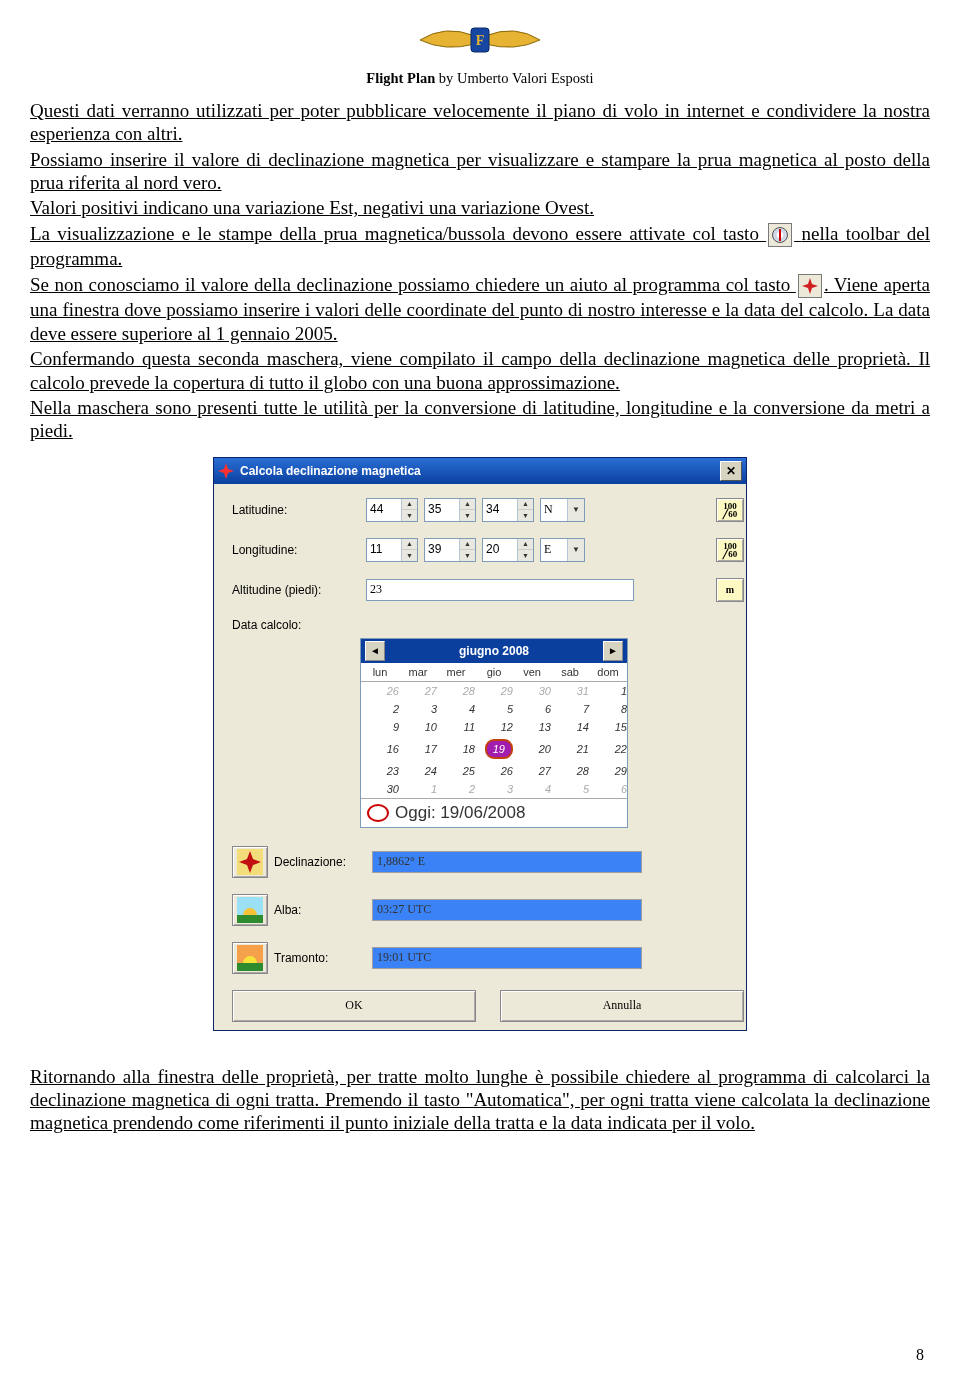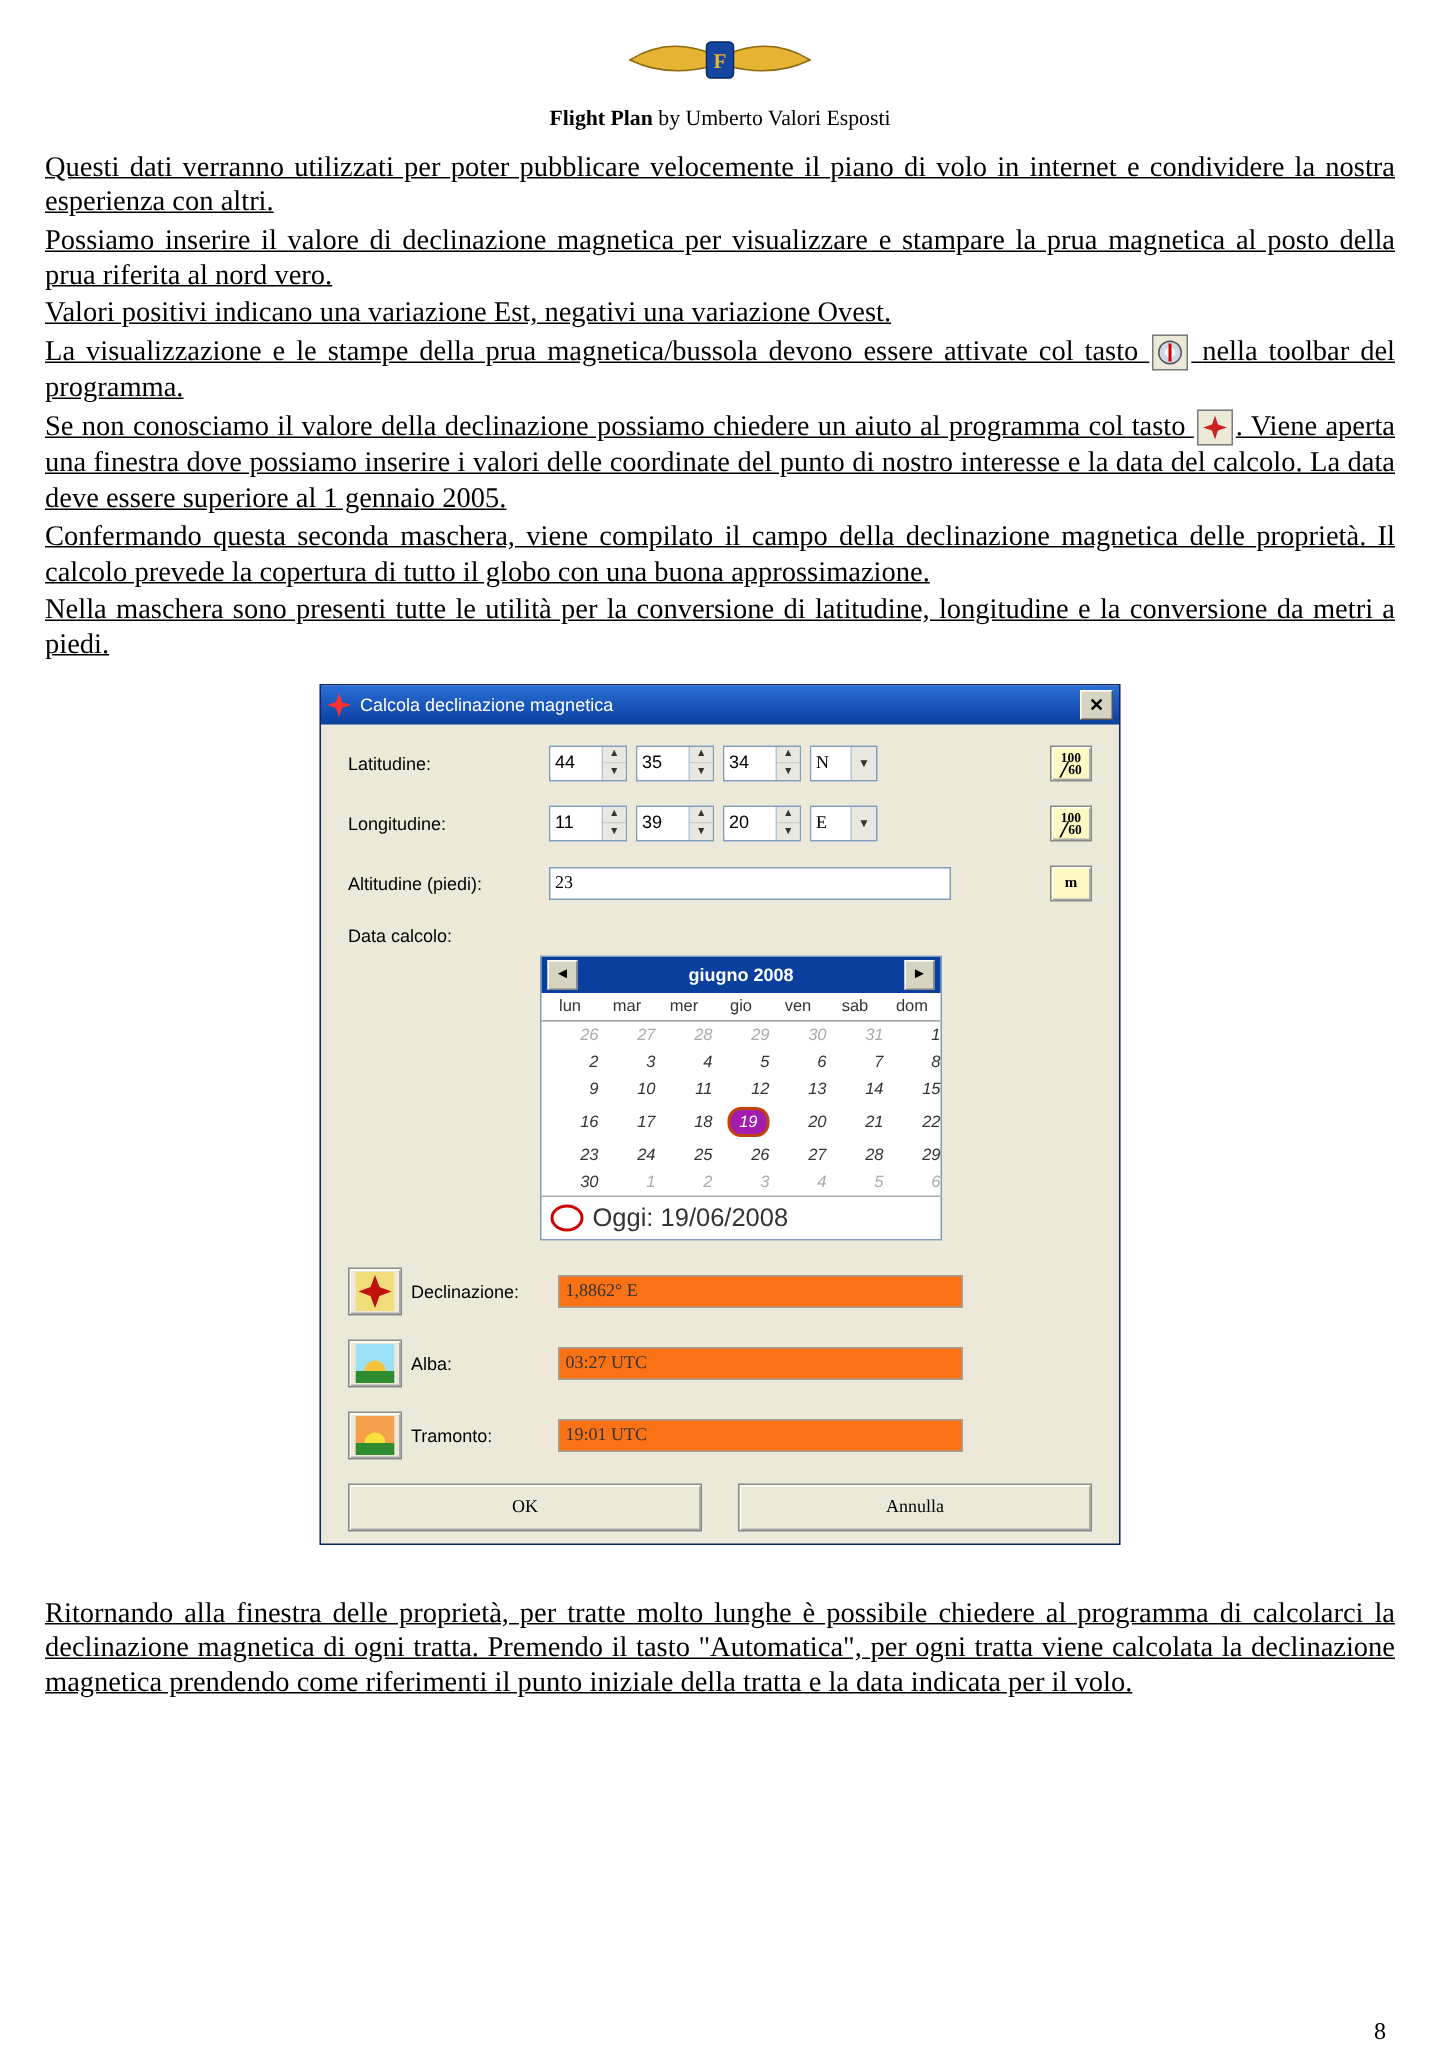--- a/index.html
+++ b/index.html
@@ -68,32 +68,32 @@
     height: 26px;
     background: linear-gradient(to bottom, #2a6fd6 0%, #0a3f9e 100%);
     display: flex; align-items: center;
     padding: 0 4px;
     gap: 6px;
   }
   .titlebar .tb-icon {
     width: 16px; height: 16px; position: relative; flex: 0 0 auto;
   }
   .titlebar .tb-title {
-    font-weight: normal; font-size: 12px; color: #fff; flex: 1;
+    font-weight: bold; font-size: 12px; color: #fff; flex: 1;
   }
   .titlebar .tb-close {
     width: 20px; height: 18px;
     background: #d6d3c1;
     border: 1px solid #fff;
     border-right-color:#555; border-bottom-color:#555;
     display:flex; align-items:center; justify-content:center;
     color:#000; font-weight:bold; font-size:12px; line-height:1;
   }
   .dlg-body {
-    padding: 14px 18px 8px 18px;
+    padding: 14px 2px 8px 18px;
     color: #000;
     border-radius: 26px;
   }
   .row {
     display: flex;
     align-items: center;
     margin-bottom: 16px;
     gap: 6px;
   }
   .row .lbl {
@@ -137,21 +137,21 @@
     font-family:Tahoma; font-size:10px; font-weight:bold;
     box-shadow: inset 1px 1px 0 #fff, inset -1px -1px 0 #aaa;
   }
   .sqbtn .frac{font-size:9px; line-height:8px; text-align:center;}
   .wideinput {
     height:20px; border:1px solid #7f9db9; background:#fff;
     font-family:Tahoma; font-size:12px; padding:0 3px;
     width: 260px;
   }
   .readonly {
-    height:20px; border:1px solid #a0a0a0; background:#f97316;
+    height:20px; border:1px solid #a0a0a0; background:#3b82f6;
     font-family:Tahoma; font-size:12px; padding:0 4px; color:#333;
     width: 260px; display:inline-flex; align-items:center;
   }
   .cal {
     width: 266px;
     border:1px solid #7f9db9;
     background:#fff;
     margin-left: 128px;
   }
   .cal-head{

